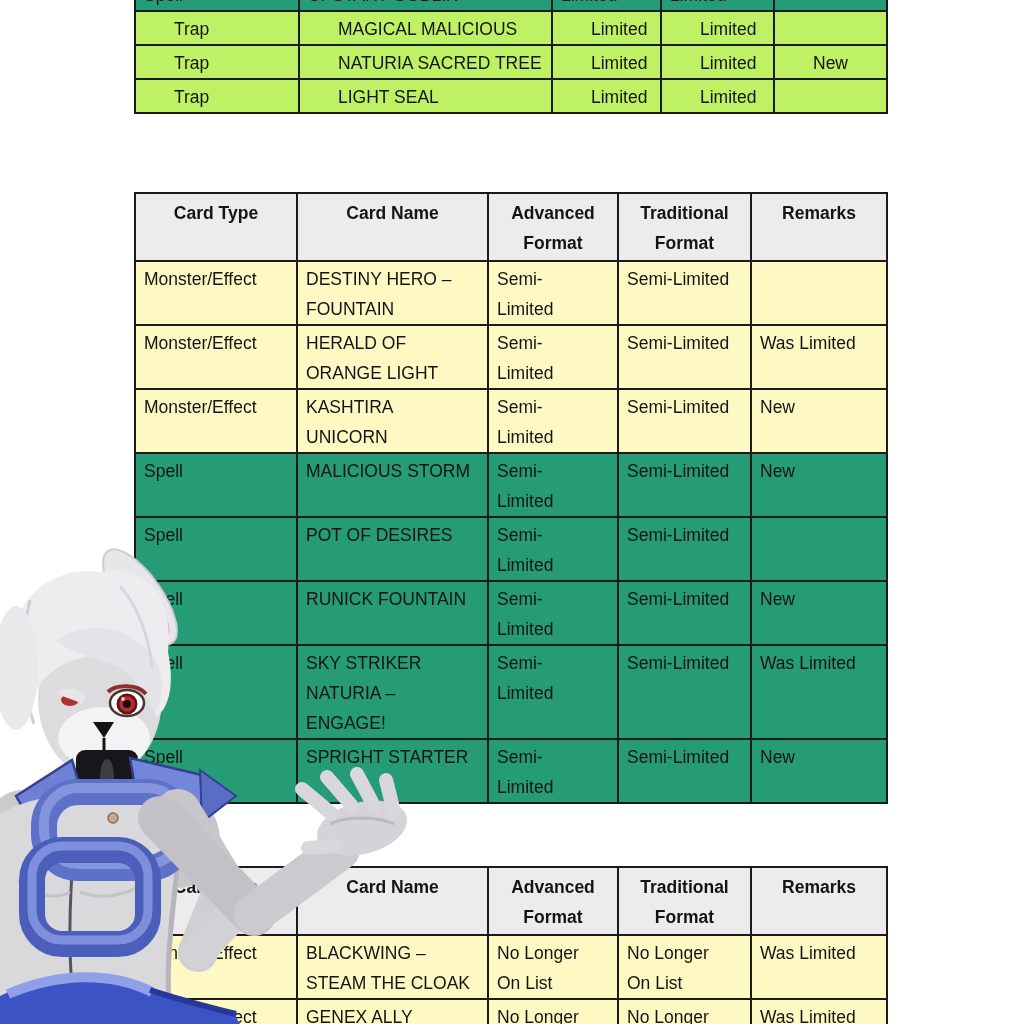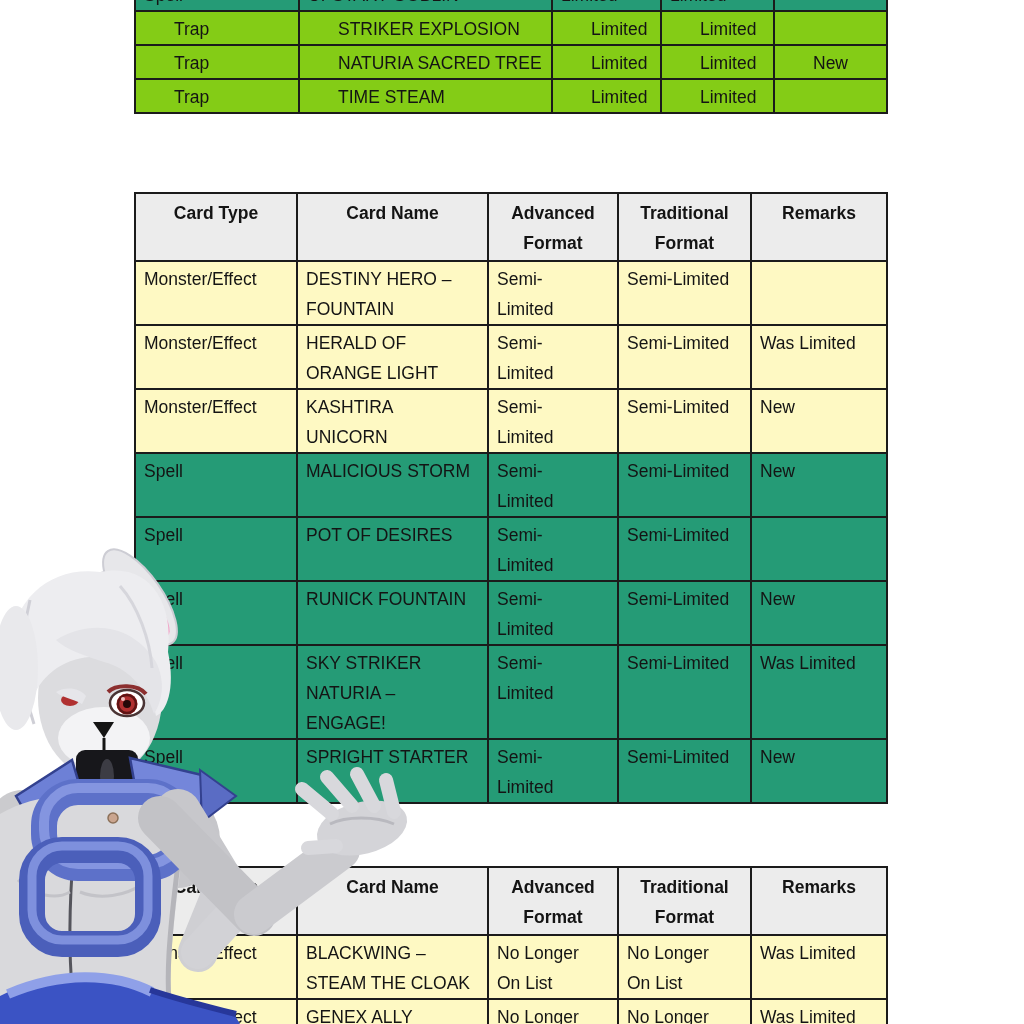--- a/index.html
+++ b/index.html
@@ -26,21 +26,21 @@
     background:#ececec;
     font-weight:bold;
     text-align:center;
     padding:4px 4px 0 4px;
   }
   tr.hh th{height:62px;}
   tr.h1{height:30px;}
   tr.h2{height:60px;}
   tr.h3{height:90px;}
   tr.green td{background:#259b76;margin-left:40px;}
-  tr.pink  td{background:#84cc16;padding-left:38px;}
+  tr.pink  td{background:#bef264;padding-left:38px;}
   tr.orange td{background:#fef9c3;}
   #t-limited{left:134px;top:-24px;}
   #t-limited col.c1{width:164px}#t-limited col.c2{width:253px}
   #t-limited col.c3{width:109px}#t-limited col.c4{width:113px}#t-limited col.c5{width:113px}
   #t-semi{left:134px;top:192px;}
   #t-removed{left:134px;top:866px;}
   .stdcols col.c1{width:162px}.stdcols col.c2{width:191px}
   .stdcols col.c3{width:130px}.stdcols col.c4{width:133px}.stdcols col.c5{width:136px}
   #mascot{
     position:absolute;left:0;top:0;width:1024px;height:1024px;
@@ -61,35 +61,35 @@
   <tbody>
       <tr class="h1 green">
     <td>Spell</td>
     <td>UPSTART GOBLIN</td>
     <td>Limited</td>
     <td>Limited</td>
     <td></td>
   </tr>
   <tr class="h1 pink">
     <td>Trap</td>
-    <td>STRIKER EXPLOSION</td>
+    <td>MAGICAL MALICIOUS</td>
     <td>Limited</td>
     <td>Limited</td>
     <td></td>
   </tr>
   <tr class="h1 pink">
     <td>Trap</td>
     <td>NATURIA SACRED TREE</td>
     <td>Limited</td>
     <td>Limited</td>
     <td>New</td>
   </tr>
   <tr class="h1 pink">
     <td>Trap</td>
-    <td>TIME STEAM</td>
+    <td>LIGHT SEAL</td>
     <td>Limited</td>
     <td>Limited</td>
     <td></td>
   </tr>
 </tbody>
   </table>
 
 <table class="banlist stdcols" id="t-semi">
   <colgroup>
       <col class="c1">

